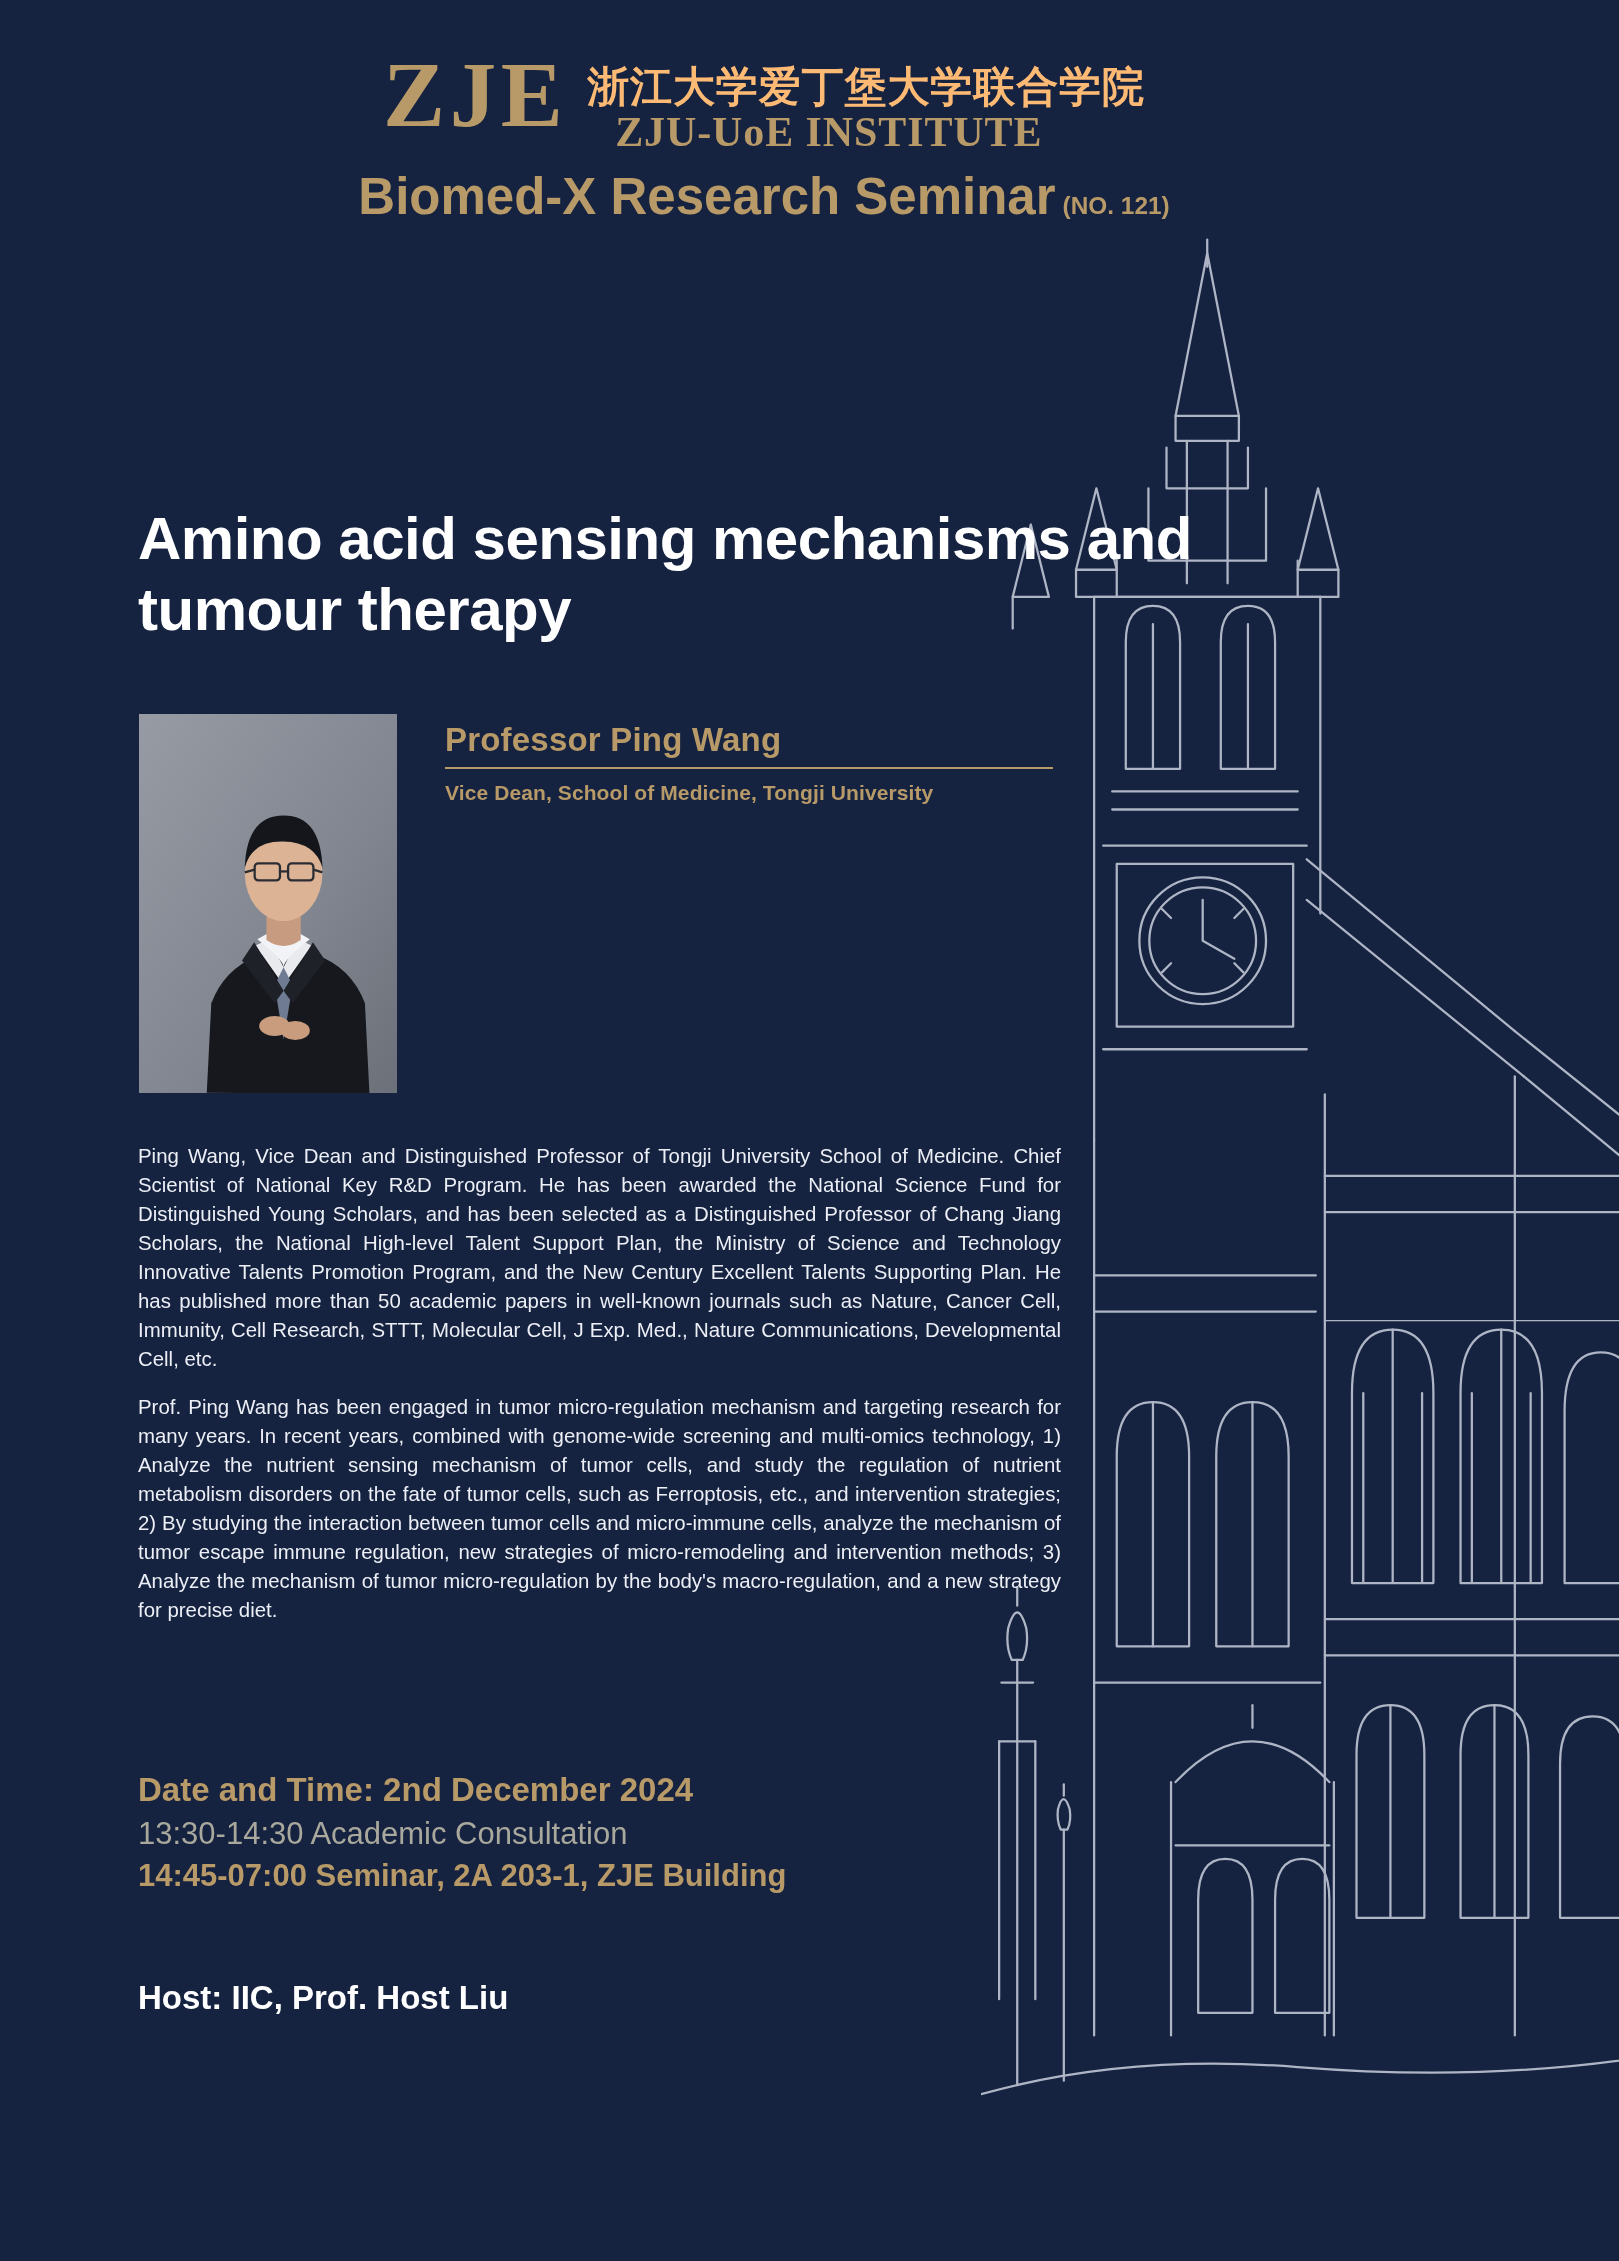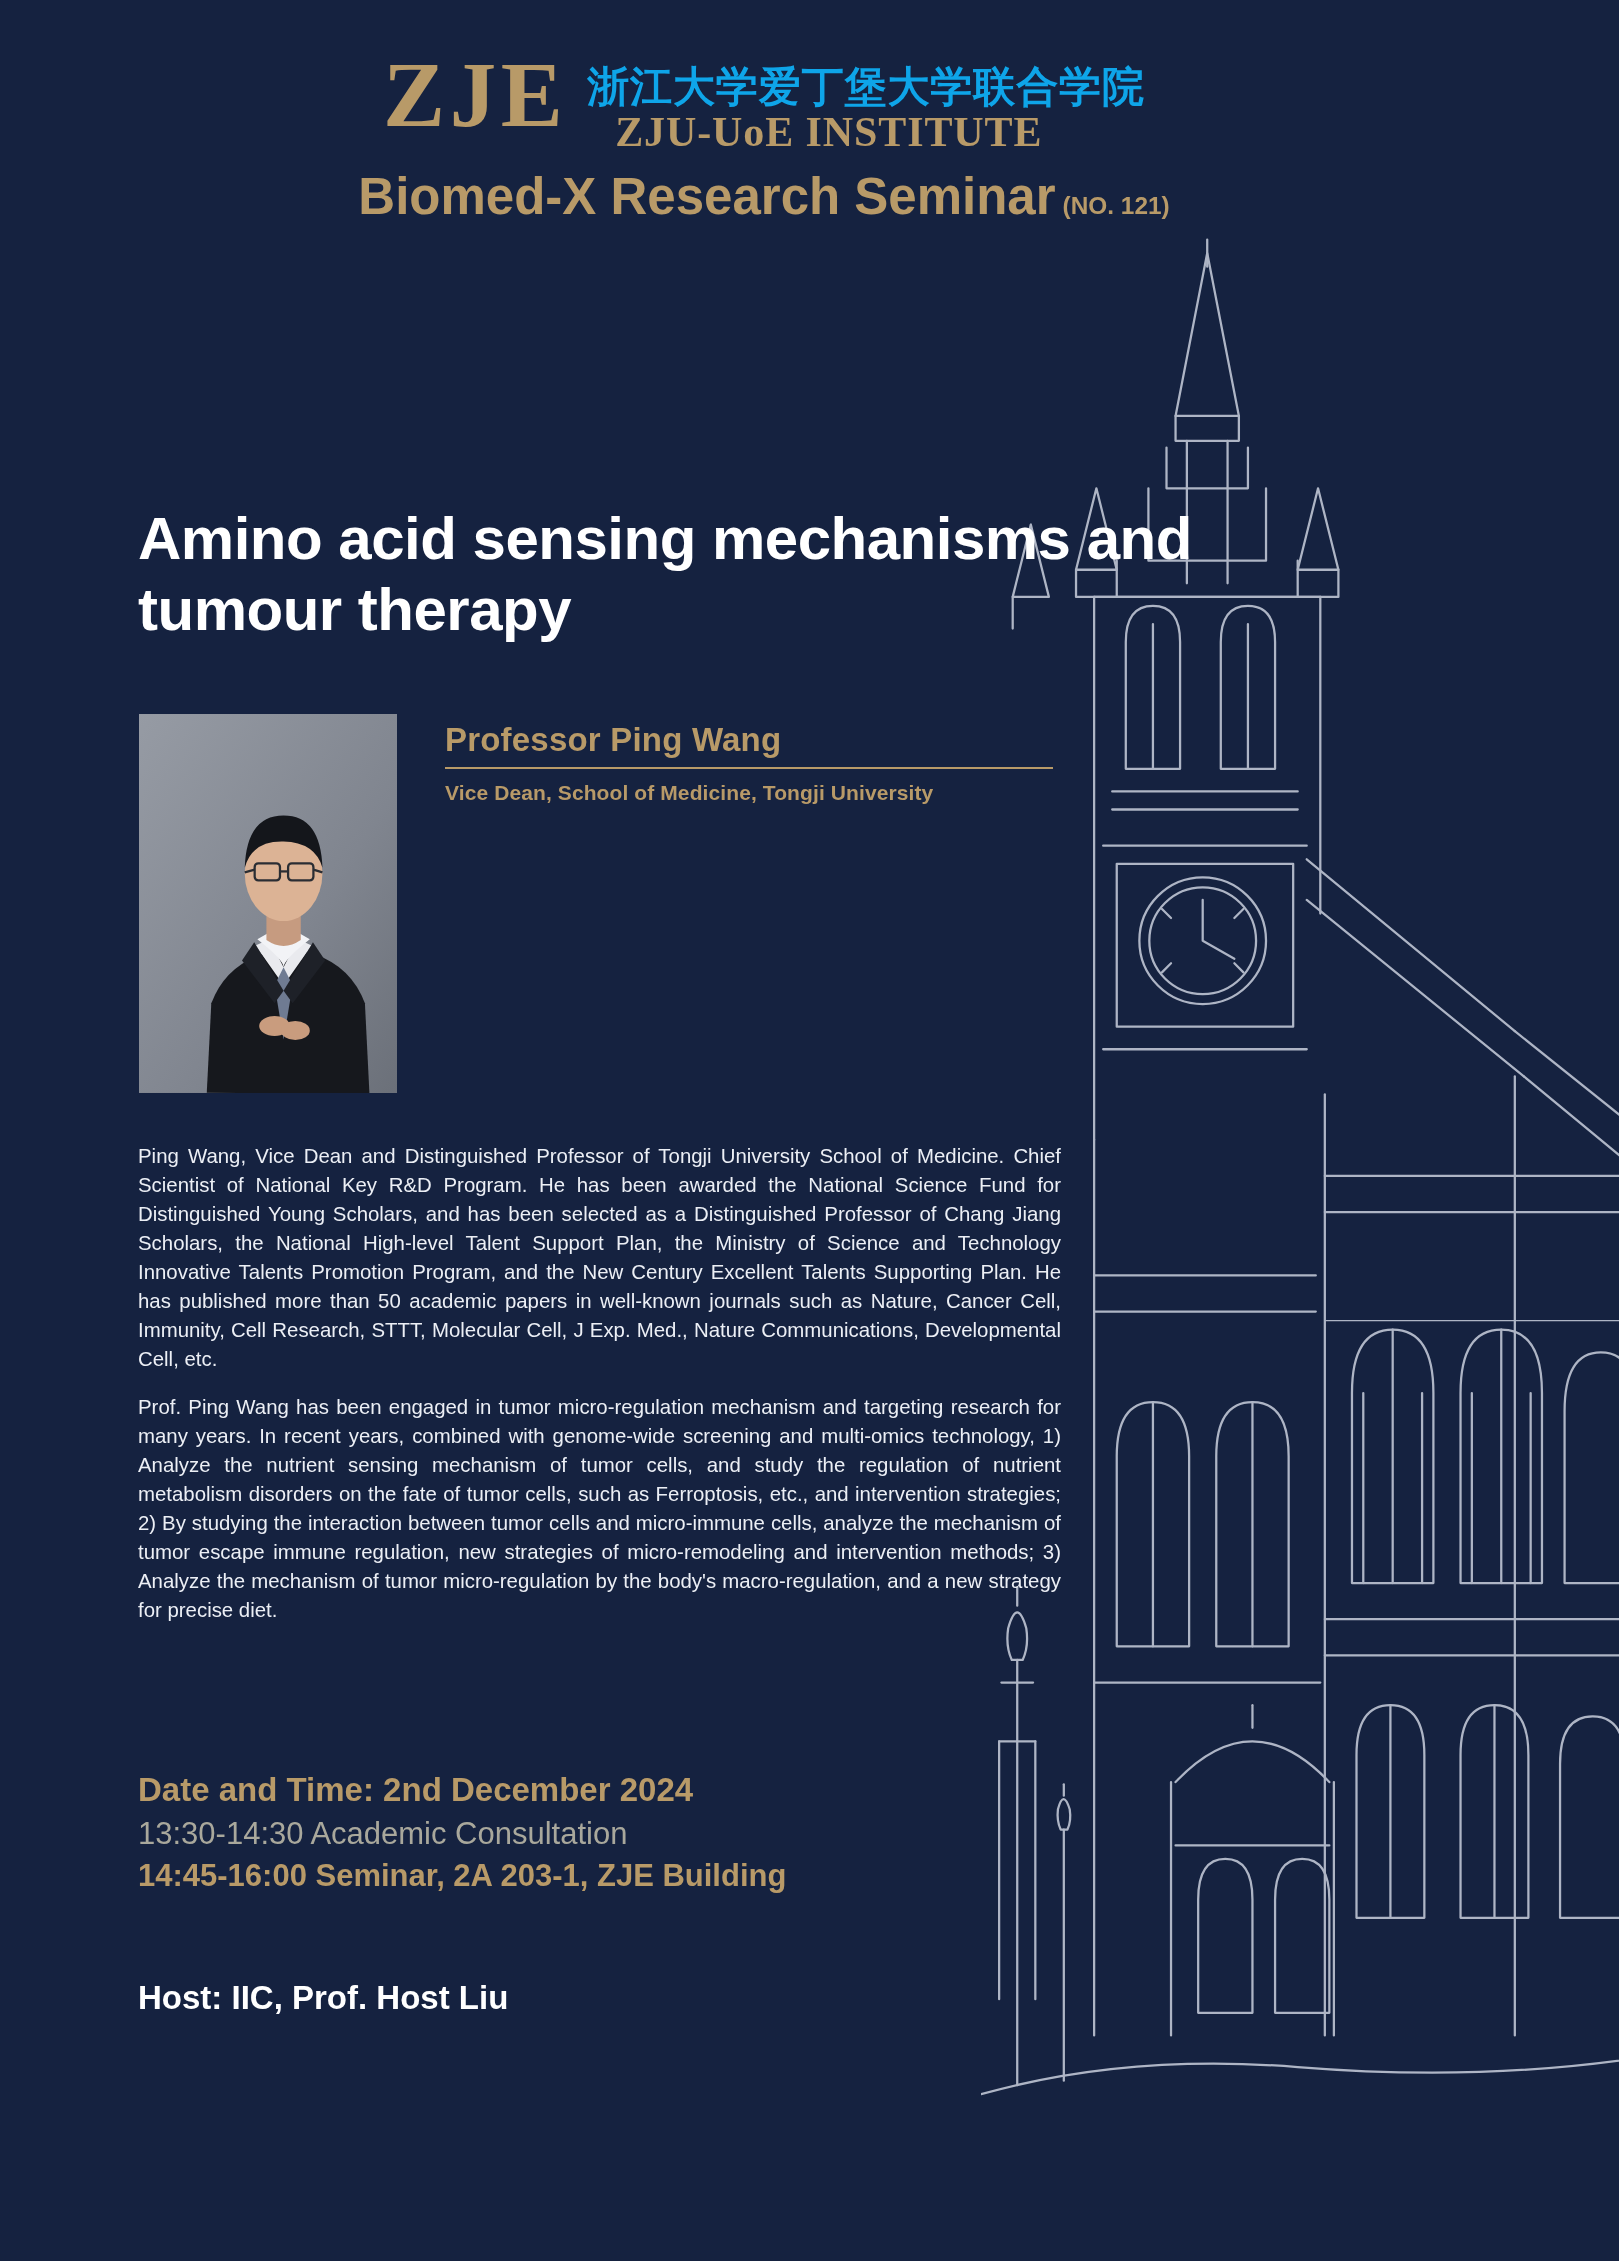--- a/index.html
+++ b/index.html
@@ -44,21 +44,21 @@
     line-height:0.88;
     letter-spacing:4.5px;
     color:#b89a68;
   }
   .zje-right { text-align:left; padding-top:10px; }
   .zje-cn {
     font-family:"Liberation Sans", sans-serif;
     font-weight:700;
     font-size:42px;
     line-height:1.08;
-    color:#0ea5e9;
+    color:#fdba74;
     letter-spacing:0.9px;
   }
   .zje-en {
     font-family:"Liberation Serif", serif;
     font-weight:700;
     font-size:42px;
     line-height:1.1;
     color:#b89a68;
     letter-spacing:0.9px;
     margin-left:28px;
@@ -342,19 +342,19 @@
   </div>
 
   <div class="bio">
     <p>Ping Wang, Vice Dean and Distinguished Professor of Tongji University School of Medicine. Chief Scientist of National Key R&amp;D Program. He has been awarded the National Science Fund for Distinguished Young Scholars, and has been selected as a Distinguished Professor of Chang Jiang Scholars, the National High-level Talent Support Plan, the Ministry of Science and Technology Innovative Talents Promotion Program, and the New Century Excellent Talents Supporting Plan. He has published more than 50 academic papers in well-known journals such as Nature, Cancer Cell, Immunity, Cell Research, STTT, Molecular Cell, J Exp. Med., Nature Communications, Developmental Cell, etc.</p>
     <p>Prof. Ping Wang has been engaged in tumor micro-regulation mechanism and targeting research for many years. In recent years, combined with genome-wide screening and multi-omics technology, 1) Analyze the nutrient sensing mechanism of tumor cells, and study the regulation of nutrient metabolism disorders on the fate of tumor cells, such as Ferroptosis, etc., and intervention strategies; 2) By studying the interaction between tumor cells and micro-immune cells, analyze the mechanism of tumor escape immune regulation, new strategies of micro-remodeling and intervention methods; 3) Analyze the mechanism of tumor micro-regulation by the body's macro-regulation, and a new strategy for precise diet.</p>
   </div>
 
   <div class="datetime">
     <div class="dt-line1">Date and Time: 2nd December 2024</div>
     <div class="dt-line2">13:30-14:30 Academic Consultation</div>
-    <div class="dt-line3">14:45-16:00 Seminar, 2A 203-1, ZJE Building</div>
+    <div class="dt-line3">14:45-07:00 Seminar, 2A 203-1, ZJE Building</div>
   </div>
 
   <div class="host">Host: IIC, Prof. Host Liu</div>
 
 </div>
 
 
 </body></html>

